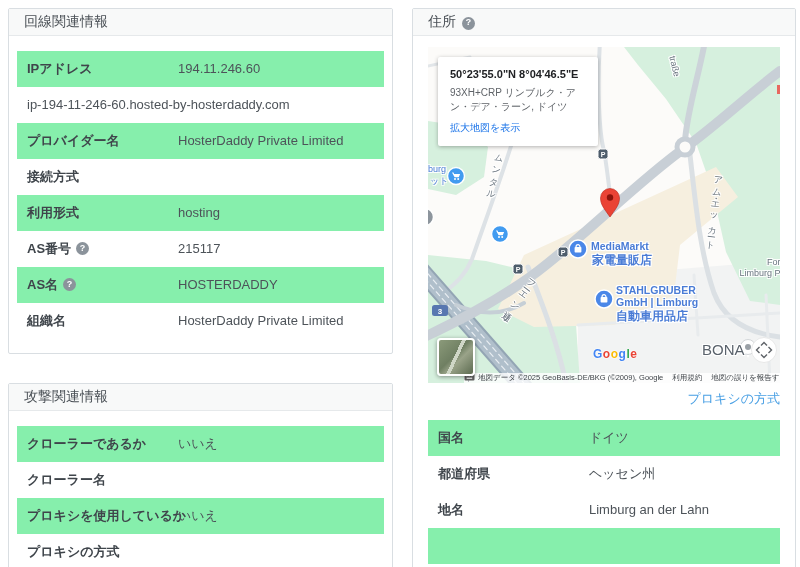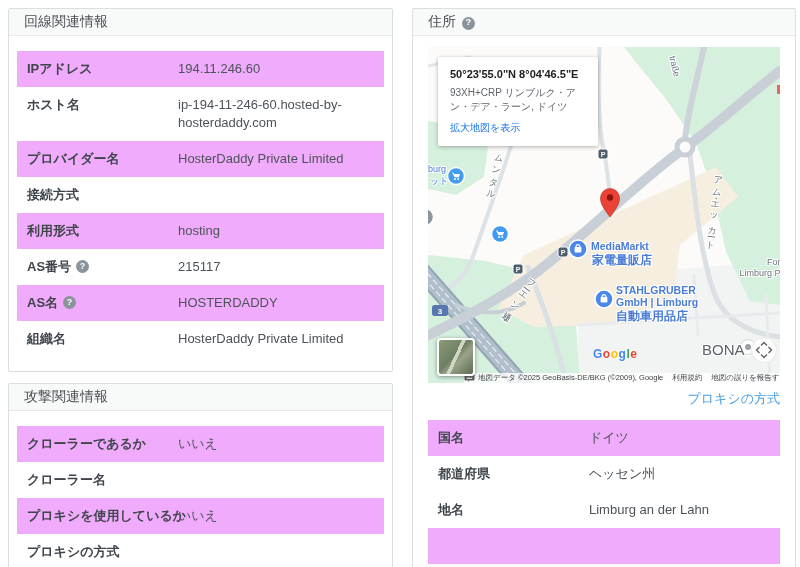--- a/index.html
+++ b/index.html
@@ -24,21 +24,21 @@
     font-size:14px;color:#4a5056;
     height:27px;box-sizing:border-box;font-family:Liberation Mono, monospace;
   }
   .card-body{padding:15px 8px 14px 8px;}
   .row{
     display:flex;align-items:flex-start;
     min-height:36px;box-sizing:border-box;
     padding:9px 6px 9px 10px;
     font-size:13px;line-height:18px;
   }
-  .row.striped{background:#f0abfc;}
+  .row.striped{background:#86efac;}
   .row-label{width:145px;flex:none;font-weight:bold;color:#3f454b;padding-right:6px;display:flex;align-items:flex-start;gap:5px;white-space:nowrap;}
   .row-value{flex:1;color:#4d5359;word-break:break-word;}
   .help{
     display:inline-block;flex:none;width:13px;height:13px;border-radius:50%;
     background:#8b939b;position:relative;margin-top:2px;
   }
   .help::after{
     content:"?";position:absolute;left:0;top:0;width:13px;height:13px;
     color:#fff;font-size:9px;font-weight:bold;line-height:13px;text-align:center;
   }
@@ -101,23 +101,20 @@
     <span>回線関連情報</span>
   </div>
   <div class="card-body">
     <div class="row striped">
       <div class="row-label">
           <span>IPアドレス</span>
         </div>
       <div class="row-value">194.11.246.60</div>
     </div>
     <div class="row">
-      <div class="row-label">
-          <span>ホスト名</span>
-        </div>
       <div class="row-value">ip-194-11-246-60.hosted-by-hosterdaddy.com</div>
     </div>
     <div class="row striped">
       <div class="row-label">
           <span>プロバイダー名</span>
         </div>
       <div class="row-value">HosterDaddy Private Limited</div>
     </div>
     <div class="row">
       <div class="row-label">

